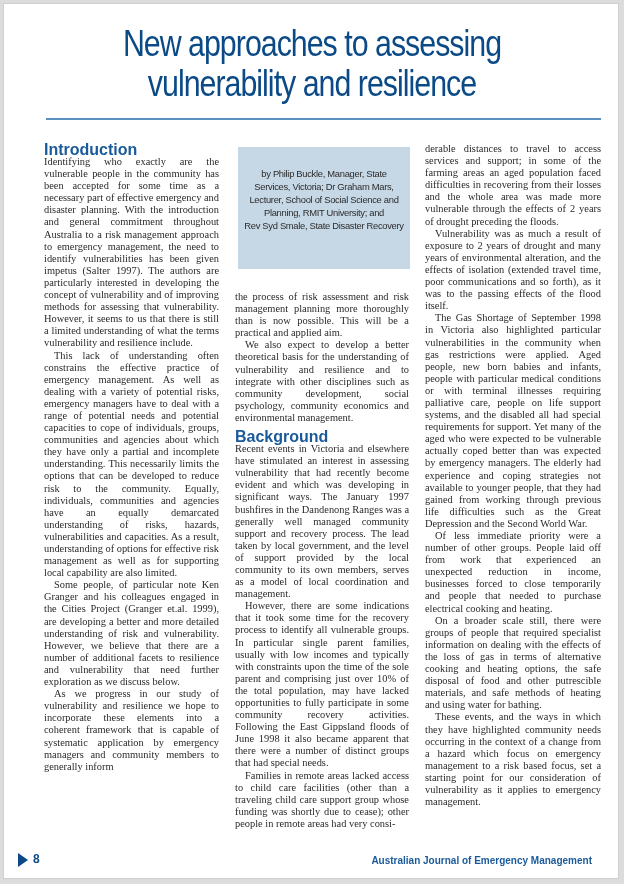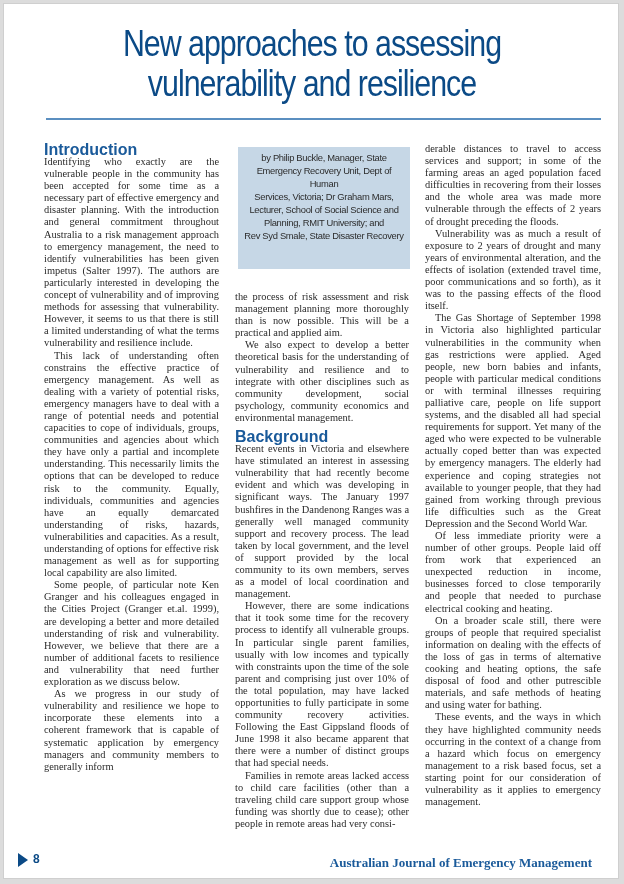--- a/index.html
+++ b/index.html
@@ -73,21 +73,21 @@
     }
     .col-2 .section-heading { margin-top: 6px; }
     .byline-box {
       position: absolute;
       left: 234px;
       top: 143px;
       width: 172px;
       height: 122px;
       background: #c6d7e6;
       box-sizing: border-box;
-      padding: 4px 6px 0 6px;
+      padding: 20px 6px 0 6px;
       text-align: center;
       font-family: "Liberation Sans", sans-serif;
       font-size: 9.4px;
       line-height: 13px;
       color: #2c2c2c;
       letter-spacing: -0.3px;
     }
     .footer-arrow {
       position: absolute;
       left: 14px;
@@ -104,23 +104,23 @@
       top: 848px;
       font-family: "Liberation Sans", sans-serif;
       font-weight: bold;
       font-size: 12px;
       color: #0b4a86;
     }
     .journal-name {
       position: absolute;
       right: 26px;
       top: 851px;
-      font-family: Liberation Serif, serif;
+      font-family: Liberation Sans, sans-serif;
       font-weight: bold;
-      font-size: 13px;
+      font-size: 10px;
       color: #1a5a9a;
       margin-left: 33px;
     }
   </style>
 </head>
 <body>
 
 <div class="page">
 
   <div class="title">
@@ -133,21 +133,20 @@
   <div class="col col-1">
     <h3 class="section-heading">Introduction</h3>
     <p class="first">Identifying who exactly are the vulnerable people in the community has been accepted for some time as a necessary part of effective emergency and disaster planning. With the introduction and general commitment throughout Australia to a risk management approach to emergency management, the need to identify vulnerabilities has been given impetus (Salter 1997). The authors are particularly interested in developing the concept of vulnerability and of improving methods for assessing that vulnerability. However, it seems to us that there is still a limited understanding of what the terms vulnerability and resilience include.</p>
     <p>This lack of understanding often constrains the effective practice of emergency management. As well as dealing with a variety of potential risks, emergency managers have to deal with a range of potential needs and potential capacities to cope of individuals, groups, communities and agencies about which they have only a partial and incomplete understanding. This necessarily limits the options that can be developed to reduce risk to the community.  Equally, individuals, communities and agencies have an equally demarcated understanding of risks, hazards, vulnerabilities and capacities. As a result, understanding of options for effective risk management as well as for supporting local capability are also limited.</p>
     <p>Some people, of particular note Ken Granger and his colleagues engaged in the Cities Project (Granger et.al. 1999), are developing a better and more detailed understanding of risk and vulnerability. However, we believe that there are a number of additional facets to resilience and vulnerability that need further exploration as we discuss below.</p>
     <p>As we progress in our study of vulnerability and resilience we hope to incorporate these elements into a coherent framework that is capable of systematic application by emergency managers and community members to generally inform</p>
   </div>
 
   <div class="byline-box">
     <div>by Philip Buckle, Manager, State</div>
-    <div>Emergency Recovery Unit, Dept of Human</div>
     <div>Services, Victoria; Dr Graham Mars,</div>
     <div>Lecturer, School of Social Science and</div>
     <div>Planning, RMIT University; and</div>
     <div>Rev Syd Smale, State Disaster Recovery</div>
   </div>
 
   <div class="col col-2">
     <p class="first">the process of risk assessment and risk management planning more thoroughly than is now possible. This will be a practical and applied aim.</p>
     <p>We also expect to develop a better theoretical basis for the understanding of vulnerability and resilience and to integrate with other disciplines such as community development, social psychology, community economics and environmental management.</p>
     <h3 class="section-heading">Background</h3>

